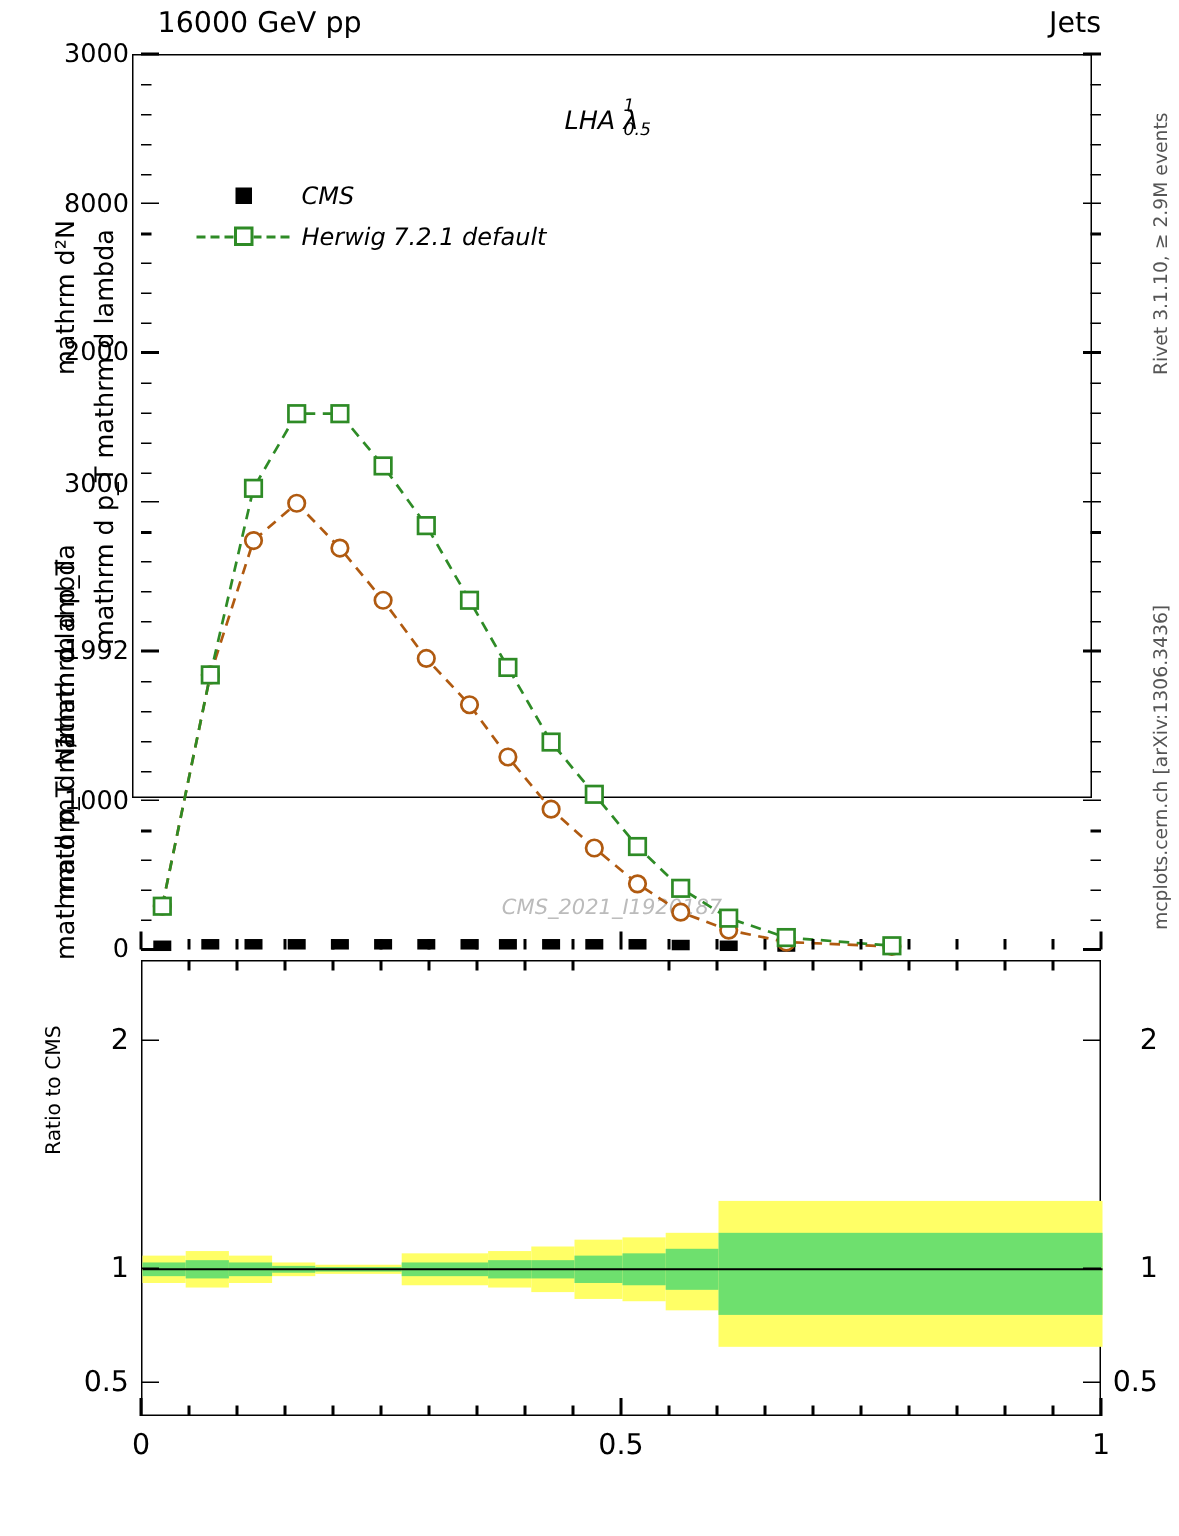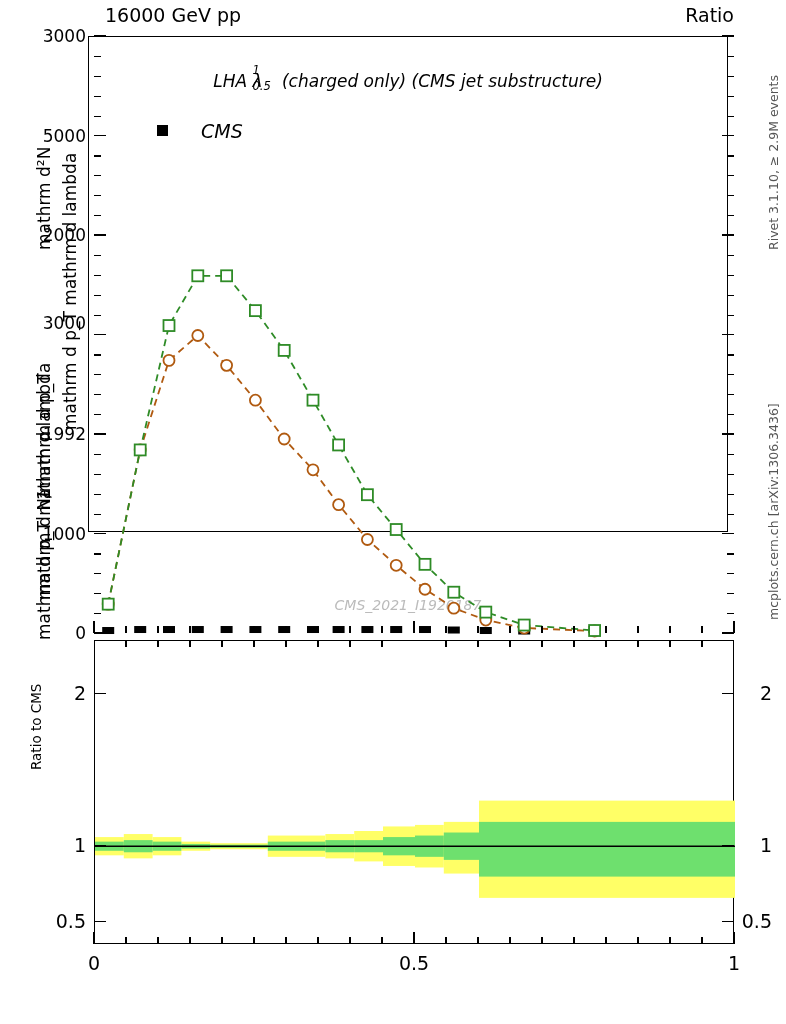--- a/index.html
+++ b/index.html
@@ -16,21 +16,21 @@
   
   #main{position:absolute;left:88px;top:36px;width:640px;height:496px;border:1.6px solid #000;box-sizing:border-box;font-style:italic;}
   #ratio{position:absolute;left:94px;top:640px;width:640px;height:304px;border:1.6px solid #000;box-sizing:border-box;}
 
   .plot-title{position:absolute;left:50%;transform:translateX(-50%);top:34px;font-size:17px;white-space:nowrap;}
   .plot-title .lam{position:relative;display:inline-block;}
   .plot-title .sub{position:absolute;left:0;top:8px;font-size:11.5px;}
   .plot-title .sup{position:absolute;left:0;top:-8px;font-size:11.5px;}
 
   
-  #legend{position:absolute;left:42px;top:80px;font-size:19px;}
+  #legend{position:absolute;left:42px;top:80px;font-size:16px;}
   .lgd-row{display:flex;align-items:center;height:27px;}
   .lgd-sym{width:62px;height:20px;position:relative;margin-right:8px;}
   .lgd-txt{white-space:nowrap;}
 
   .dashline{position:absolute;left:0;top:9px;width:62px;height:0;border-top:2px dashed;}
   .mk{position:absolute;left:25px;top:3px;width:13px;height:13px;box-sizing:border-box;}
   .mk.circ{border-radius:50%;border:2px solid;}
   .mk.sq{border:2px solid;}
   .mk.fsq{background:#000;width:11px;height:11px;left:26px;top:4px;}
 
@@ -48,37 +48,44 @@
   #watermark{position:absolute;left:50%;transform:translateX(-50%);top:560px;color:#bbb;font-size:14px;white-space:nowrap;}
 
   svg{position:absolute;left:0;top:0;overflow:visible;}
 </style>
 </head>
 <body>
 
 <div id="root">
 
   <div class="hdr" id="hdr-left">16000 GeV pp</div>
-  <div class="hdr" id="hdr-right">Ratio</div>
+  <div class="hdr" id="hdr-right">Jets</div>
 
   <div class="rot" style="left:766px;top:250px;">Rivet 3.1.10, ≥ 2.9M events</div>
   <div class="rot" style="left:766px;top:620px;">mcplots.cern.ch [arXiv:1306.3436]</div>
 
   <div id="main">
 
     <div class="plot-title">
-      <span>LHA </span><span class="lam"><span>λ</span><span class="sub">0.5</span><span class="sup">1</span></span><span style="display:inline-block;width:14px;"></span><span> (charged only) (CMS jet substructure)</span>
+      <span>LHA </span><span class="lam"><span>λ</span><span class="sub">0.5</span><span class="sup">1</span></span><span style="display:inline-block;width:14px;"></span>
     </div>
 
     <div id="legend">
       <div class="lgd-row">
         <div class="lgd-sym">
           <div class="mk fsq"></div>
         </div>
         <div class="lgd-txt">CMS</div>
+      </div>
+      <div class="lgd-row">
+        <div class="lgd-sym">
+          <div class="dashline" style="border-color:#2e8b26;"></div>
+          <div class="mk sq" style="border-color:#2e8b26;background:#fff;"></div>
+        </div>
+        <div class="lgd-txt">Herwig 7.2.1 default</div>
       </div>
     </div>
 
     <div id="watermark">CMS_2021_I1920187</div>
 
     <svg id="main-svg" width="640" height="597">
         <rect x="13.2" y="590.015" width="12" height="7" fill="#000"></rect>
         <rect x="45.2" y="589.02" width="12" height="7" fill="#000"></rect>
         <rect x="74" y="589.02" width="12" height="7" fill="#000"></rect>
         <rect x="102.80000000000001" y="589.02" width="12" height="7" fill="#000"></rect>
@@ -180,21 +187,21 @@
       <div class="tick" style="left: 94px; top: 234.3px; width: 12px; height: 1.6px;"></div>
       <div class="tick" style="left: 722px; top: 234.3px; width: 12px; height: 1.6px;"></div>
       <div class="tick" style="left: 94px; top: 215.1px; width: 7px; height: 1.2px;"></div>
       <div class="tick" style="left: 727px; top: 215.1px; width: 7px; height: 1.2px;"></div>
       <div class="tick" style="left: 94px; top: 195.2px; width: 7px; height: 1.2px;"></div>
       <div class="tick" style="left: 727px; top: 195.2px; width: 7px; height: 1.2px;"></div>
       <div class="tick" style="left: 94px; top: 175.3px; width: 7px; height: 1.2px;"></div>
       <div class="tick" style="left: 727px; top: 175.3px; width: 7px; height: 1.2px;"></div>
       <div class="tick" style="left: 94px; top: 155.4px; width: 7px; height: 1.2px;"></div>
       <div class="tick" style="left: 727px; top: 155.4px; width: 7px; height: 1.2px;"></div>
-      <div class="ylab" style="top: 135.5px; right: 700px;">5000</div>
+      <div class="ylab" style="top: 135.5px; right: 700px;">8000</div>
       <div class="tick" style="left: 94px; top: 134.8px; width: 12px; height: 1.6px;"></div>
       <div class="tick" style="left: 722px; top: 134.8px; width: 12px; height: 1.6px;"></div>
       <div class="tick" style="left: 94px; top: 115.6px; width: 7px; height: 1.2px;"></div>
       <div class="tick" style="left: 727px; top: 115.6px; width: 7px; height: 1.2px;"></div>
       <div class="tick" style="left: 94px; top: 95.7px; width: 7px; height: 1.2px;"></div>
       <div class="tick" style="left: 727px; top: 95.7px; width: 7px; height: 1.2px;"></div>
       <div class="tick" style="left: 94px; top: 75.8px; width: 7px; height: 1.2px;"></div>
       <div class="tick" style="left: 727px; top: 75.8px; width: 7px; height: 1.2px;"></div>
       <div class="tick" style="left: 94px; top: 55.9px; width: 7px; height: 1.2px;"></div>
       <div class="tick" style="left: 727px; top: 55.9px; width: 7px; height: 1.2px;"></div>

